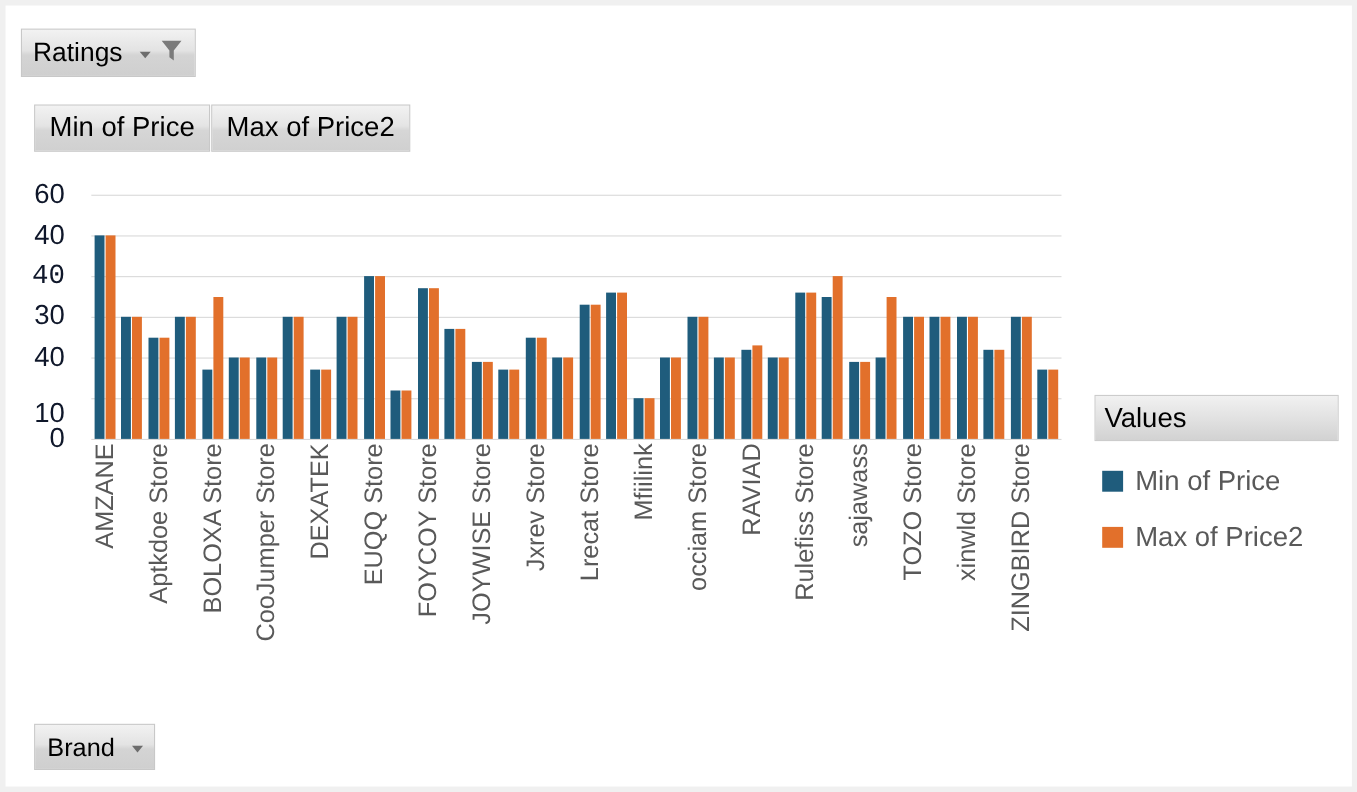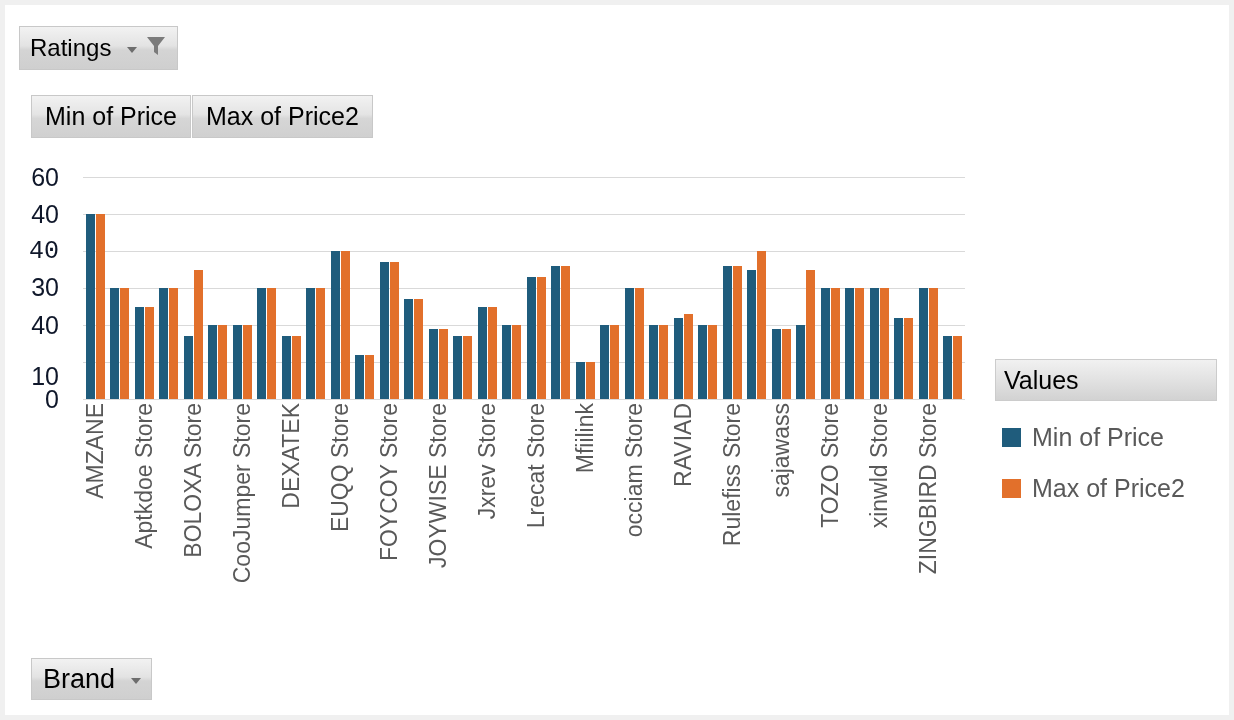--- a/index.html
+++ b/index.html
@@ -78,21 +78,21 @@
     white-space: nowrap;
   }
   .field-btn + .field-btn { margin-left: 1px; }
 
   #brand-btn {
     left: 26px;
     top: 653px;
     height: 42px;
     padding: 0 10px 0 11px;
   }
-  #brand-label { font-size: 27px; line-height: 1; }
+  #brand-label { font-size: 23px; line-height: 1; }
 
   
   #chart {
     position: absolute;
     left: 0;
     top: 150px;
     width: 980px;
     height: 480px;
   }
   #y-axis {

